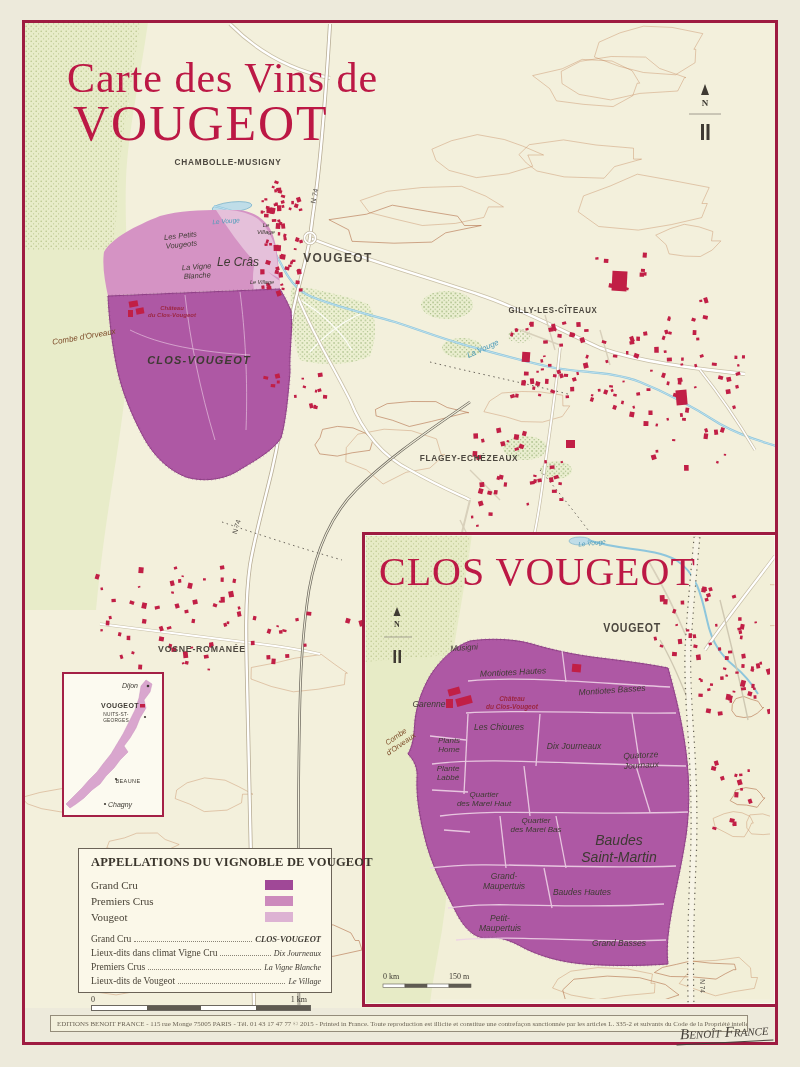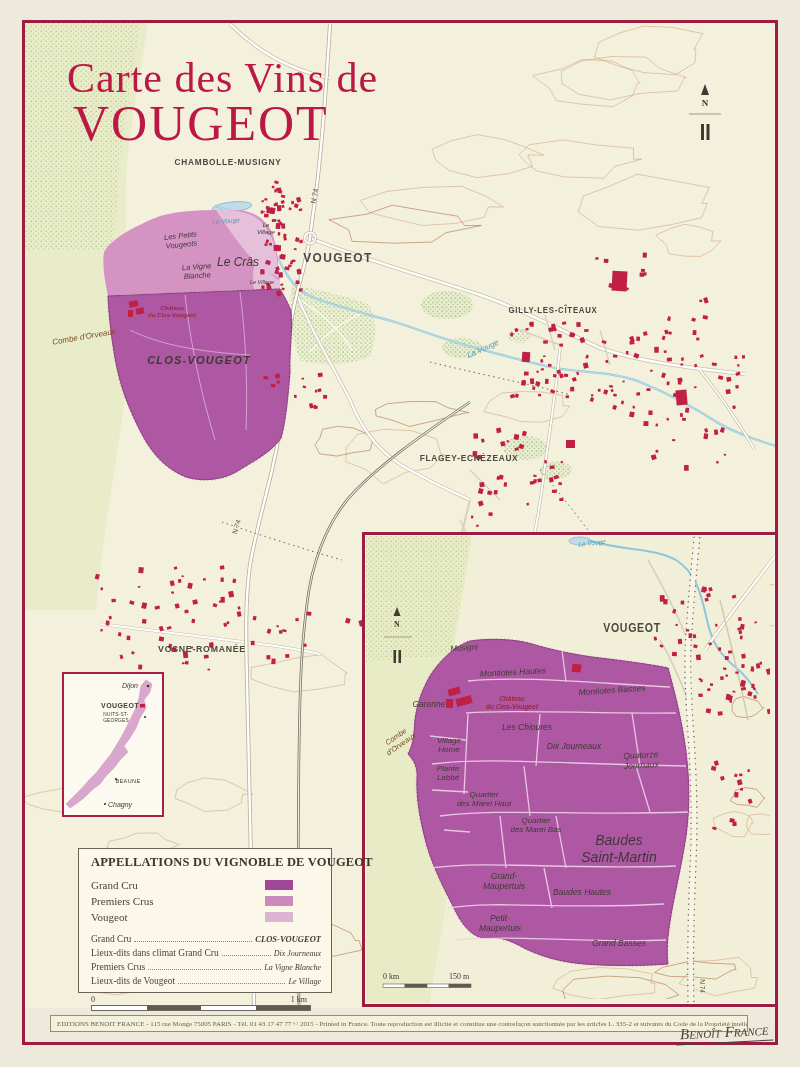--- a/index.html
+++ b/index.html
@@ -730,20 +730,21 @@
       <path d="M397,607 L393.5,616 L400.5,616 Z" fill="#3f3a33"></path>
       <line x1="384" y1="637" x2="412" y2="637" stroke="#8a857b" stroke-width=".7"></line>
       <rect x="393.5" y="650" width="2.5" height="13" fill="#3f3a33"></rect>
       <rect x="398.5" y="650" width="2.5" height="13" fill="#3f3a33"></rect>
     </g>
   </g>
 </svg>
 
 <div class="t1">Carte des Vins de</div>
 <div class="t2">VOUGEOT</div>
+<div class="ti">CLOS VOUGEOT</div>
 
 <span class="lbl town" style="left:228px;top:162px;font-size:9px;letter-spacing:.8px;transform:translate(-50%,-50%) scaleX(.92)">CHAMBOLLE-MUSIGNY</span>
 <span class="lbl town" style="left:338px;top:258px;font-size:13px;letter-spacing:1.5px;transform:translate(-50%,-50%) scaleX(.92)">VOUGEOT</span>
 <span class="lbl town" style="left:553px;top:310px;font-size:8.5px;letter-spacing:.8px;transform:translate(-50%,-50%) scaleX(.92)">GILLY-LES-CÎTEAUX</span>
 <span class="lbl town" style="left:469px;top:458px;font-size:9px;letter-spacing:.8px;transform:translate(-50%,-50%) scaleX(.92)">FLAGEY-ECHÉZEAUX</span>
 <span class="lbl town" style="left:202px;top:649px;font-size:9.5px;letter-spacing:.8px;transform:translate(-50%,-50%) scaleX(.92)">VOSNE-ROMANÉE</span>
 <span class="lbl" style="left:199px;top:360px;font-size:11px;font-weight:bold;font-style:italic;letter-spacing:1.2px">CLOS-VOUGEOT</span>
 <span class="lbl chx" style="left:172px;top:312px;font-size:6px">Château
 du Clos-Vougeot</span>
 <span class="lbl ital" style="left:181px;top:241px;font-size:7.5px;transform:translate(-50%,-50%) rotate(-6deg)">Les Petits
@@ -762,25 +763,25 @@
 <span class="lbl serifN" style="left:705px;top:103px;font-size:9px">N</span>
 
 <span class="lbl town" style="left:632px;top:628px;font-size:12px;letter-spacing:.8px;z-index:5;transform:translate(-50%,-50%) scaleX(.88)">VOUGEOT</span>
 <span class="lbl riv" style="left:592px;top:543px;font-size:6.5px;z-index:5;transform:translate(-50%,-50%) rotate(-6deg)">Le Vouge</span>
 <span class="lbl ital" style="left:464px;top:648px;font-size:8px;z-index:5;transform:translate(-50%,-50%) rotate(-4deg)">Musigni</span>
 <span class="lbl ital" style="left:513px;top:672px;font-size:8.5px;z-index:5;transform:translate(-50%,-50%) rotate(-3deg)">Montiotes Hautes</span>
 <span class="lbl ital" style="left:612px;top:690px;font-size:8.5px;z-index:5;transform:translate(-50%,-50%) rotate(-4deg)">Montiotes Basses</span>
 <span class="lbl ital" style="left:429px;top:704px;font-size:8.5px;z-index:5">Garenne</span>
 <span class="lbl chx" style="left:512px;top:703px;font-size:6.5px;z-index:5">Château
 du Clos-Vougeot</span>
-<span class="lbl ital" style="left:527px;top:727px;font-size:8.5px;z-index:5">Les Chioures</span>
+<span class="lbl ital" style="left:499px;top:727px;font-size:8.5px;z-index:5">Les Chioures</span>
 <span class="lbl ital" style="left:574px;top:746px;font-size:8.5px;z-index:5">Dix Journeaux</span>
 <span class="lbl ital" style="left:641px;top:760px;font-size:8.5px;z-index:5;transform:translate(-50%,-50%) rotate(-3deg)">Quatorze
 Journaux</span>
-<span class="lbl ital" style="left:449px;top:745px;font-size:8px;z-index:5">Village
+<span class="lbl ital" style="left:449px;top:745px;font-size:8px;z-index:5">Plants
 Home</span>
 <span class="lbl ital" style="left:448px;top:773px;font-size:8px;z-index:5">Plante
 Labbé</span>
 <span class="lbl ital" style="left:484px;top:799px;font-size:8px;z-index:5">Quartier
 des Marei Haut</span>
 <span class="lbl ital" style="left:536px;top:825px;font-size:8px;z-index:5">Quartier
 des Marei Bas</span>
 <span class="lbl ital" style="left:619px;top:849px;font-size:14px;z-index:5">Baudes
 Saint-Martin</span>
 <span class="lbl ital" style="left:504px;top:881px;font-size:8.5px;z-index:5">Grand-
@@ -828,21 +829,21 @@
     <span>Vougeot</span>
     <span class="sw" style="background-color: rgb(221, 179, 211);"></span>
   </div>
   <div class="leg-gap"></div>
   <div class="leg-entry">
     <span class="le-l">Grand Cru</span>
         <span class="le-dots"></span>
         <span class="le-v strong">CLOS-VOUGEOT</span>
   </div>
   <div class="leg-entry">
-    <span class="le-l">Lieux-dits dans climat Grand Cru</span>
+    <span class="le-l">Lieux-dits dans climat Vigne Cru</span>
         <span class="le-dots"></span>
         <span class="le-v">Dix Journeaux</span>
   </div>
   <div class="leg-entry">
     <span class="le-l">Premiers Crus</span>
         <span class="le-dots"></span>
         <span class="le-v">La Vigne Blanche</span>
   </div>
   <div class="leg-entry">
     <span class="le-l">Lieux-dits de Vougeot</span>

